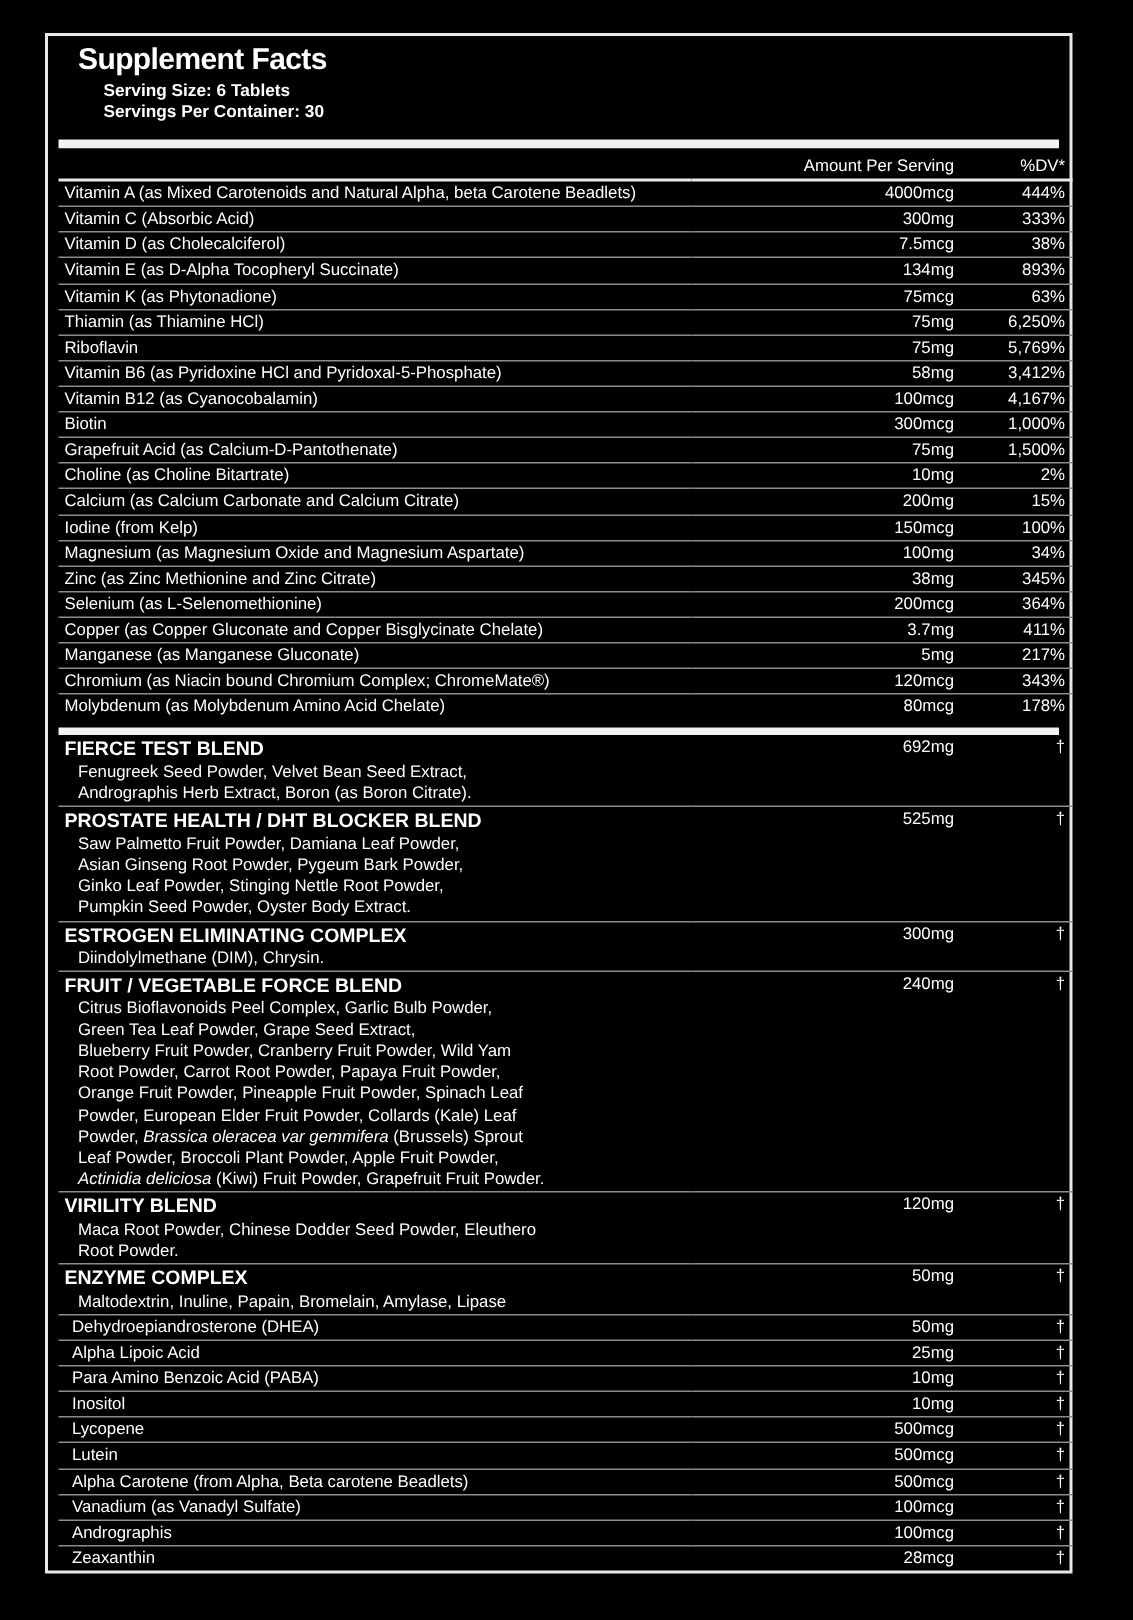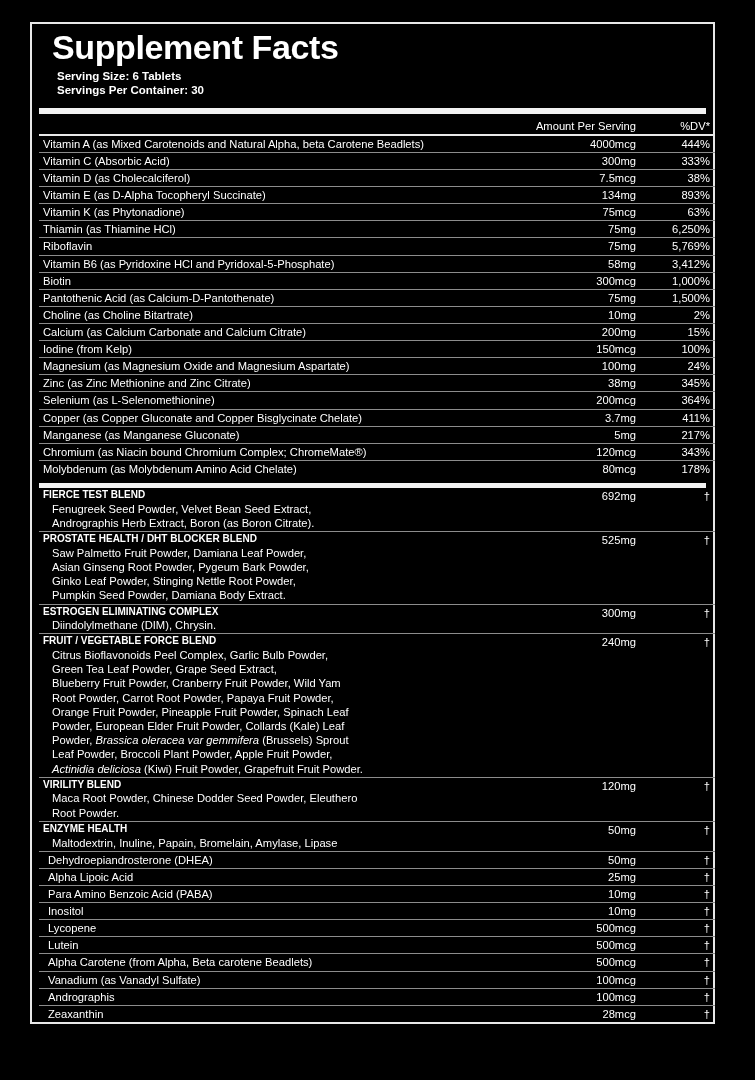--- a/index.html
+++ b/index.html
@@ -22,31 +22,31 @@
     border: 2px solid #e8e8e8;
     background: #000000;
     box-sizing: border-box;
     padding: 0;
   }
   .inner {
     padding: 0 7px 6px 7px;
   }
   
   .title {
-    font-size: 34px;
+    font-size: 20px;
     font-weight: bold;
     letter-spacing: -0.4px;
     line-height: 1.05;
     margin: 6px 0 3px 13px;
   }
   .serving-line {
     font-size: 11.5px;
     font-weight: bold;
     line-height: 1.22;
-    margin-left: 18px;
+    margin-left: 30px;
   }
   .rule-thick {
     height: 6px;
     background: #f2f2f2;
     margin: 5px 7px 0 7px;
   }
   .rule-thin-band {
     height: 4px;
     background: #000;
     margin: 0 7px;
@@ -80,21 +80,21 @@
     border-top: 1px solid #8c8c8c;
   }
   tr.first-line td { border-top: none; }
 
   .sub {
     display: block;
     text-align: right;
   }
   .blend-head {
     font-weight: bold;
-    font-size: 10px;
+    font-size: 13px;
   }
   .blend-body {
     padding-left: 9px;
     font-size: 11.2px;
     line-height: 1.27;
   }
   .ital { font-style: italic; }
   .indent { padding-left: 9px !important; }
   .dag { font-size: 11.5px; }
 
@@ -166,26 +166,31 @@
           <td class="col-name">Riboflavin</td>
           <td class="col-amt">75mg</td>
           <td class="col-dv">5,769%</td>
         </tr>
         <tr class="line">
           <td class="col-name">Vitamin B6 (as Pyridoxine HCl and Pyridoxal-5-Phosphate)</td>
           <td class="col-amt">58mg</td>
           <td class="col-dv">3,412%</td>
         </tr>
         <tr class="line">
+          <td class="col-name">Vitamin B12 (as Cyanocobalamin)</td>
+          <td class="col-amt">100mcg</td>
+          <td class="col-dv">4,167%</td>
+        </tr>
+        <tr class="line">
           <td class="col-name">Biotin</td>
           <td class="col-amt">300mcg</td>
           <td class="col-dv">1,000%</td>
         </tr>
         <tr class="line">
-          <td class="col-name">Pantothenic Acid (as Calcium-D-Pantothenate)</td>
+          <td class="col-name">Grapefruit Acid (as Calcium-D-Pantothenate)</td>
           <td class="col-amt">75mg</td>
           <td class="col-dv">1,500%</td>
         </tr>
         <tr class="line">
           <td class="col-name">Choline (as Choline Bitartrate)</td>
           <td class="col-amt">10mg</td>
           <td class="col-dv">2%</td>
         </tr>
         <tr class="line">
           <td class="col-name">Calcium (as Calcium Carbonate and Calcium Citrate)</td>
@@ -193,21 +198,21 @@
           <td class="col-dv">15%</td>
         </tr>
         <tr class="line">
           <td class="col-name">Iodine (from Kelp)</td>
           <td class="col-amt">150mcg</td>
           <td class="col-dv">100%</td>
         </tr>
         <tr class="line">
           <td class="col-name">Magnesium (as Magnesium Oxide and Magnesium Aspartate)</td>
           <td class="col-amt">100mg</td>
-          <td class="col-dv">24%</td>
+          <td class="col-dv">34%</td>
         </tr>
         <tr class="line">
           <td class="col-name">Zinc (as Zinc Methionine and Zinc Citrate)</td>
           <td class="col-amt">38mg</td>
           <td class="col-dv">345%</td>
         </tr>
         <tr class="line">
           <td class="col-name">Selenium (as L-Selenomethionine)</td>
           <td class="col-amt">200mcg</td>
           <td class="col-dv">364%</td>
@@ -248,21 +253,21 @@
           </td>
           <td class="col-amt">692mg</td>
           <td class="col-dv dag">†</td>
         </tr>
         <tr class="line">
           <td class="col-name">
             <div class="blend-head">PROSTATE HEALTH / DHT BLOCKER BLEND</div>
             <div class="blend-body">Saw Palmetto Fruit Powder, Damiana Leaf Powder,</div>
             <div class="blend-body">Asian Ginseng Root Powder, Pygeum Bark Powder,</div>
             <div class="blend-body">Ginko Leaf Powder, Stinging Nettle Root Powder,</div>
-            <div class="blend-body">Pumpkin Seed Powder, Damiana Body Extract.</div>
+            <div class="blend-body">Pumpkin Seed Powder, Oyster Body Extract.</div>
           </td>
           <td class="col-amt">525mg</td>
           <td class="col-dv dag">†</td>
         </tr>
         <tr class="line">
           <td class="col-name">
             <div class="blend-head">ESTROGEN ELIMINATING COMPLEX</div>
             <div class="blend-body">Diindolylmethane (DIM), Chrysin.</div>
           </td>
           <td class="col-amt">300mg</td>
@@ -288,21 +293,21 @@
           <td class="col-name">
             <div class="blend-head">VIRILITY BLEND</div>
             <div class="blend-body">Maca Root Powder, Chinese Dodder Seed Powder, Eleuthero</div>
             <div class="blend-body">Root Powder.</div>
           </td>
           <td class="col-amt">120mg</td>
           <td class="col-dv dag">†</td>
         </tr>
         <tr class="line">
           <td class="col-name">
-            <div class="blend-head">ENZYME HEALTH</div>
+            <div class="blend-head">ENZYME COMPLEX</div>
             <div class="blend-body">Maltodextrin, Inuline, Papain, Bromelain, Amylase, Lipase</div>
           </td>
           <td class="col-amt">50mg</td>
           <td class="col-dv dag">†</td>
         </tr>
         <tr class="line">
           <td class="col-name indent">Dehydroepiandrosterone (DHEA)</td>
           <td class="col-amt">50mg</td>
           <td class="col-dv dag">†</td>
         </tr>

